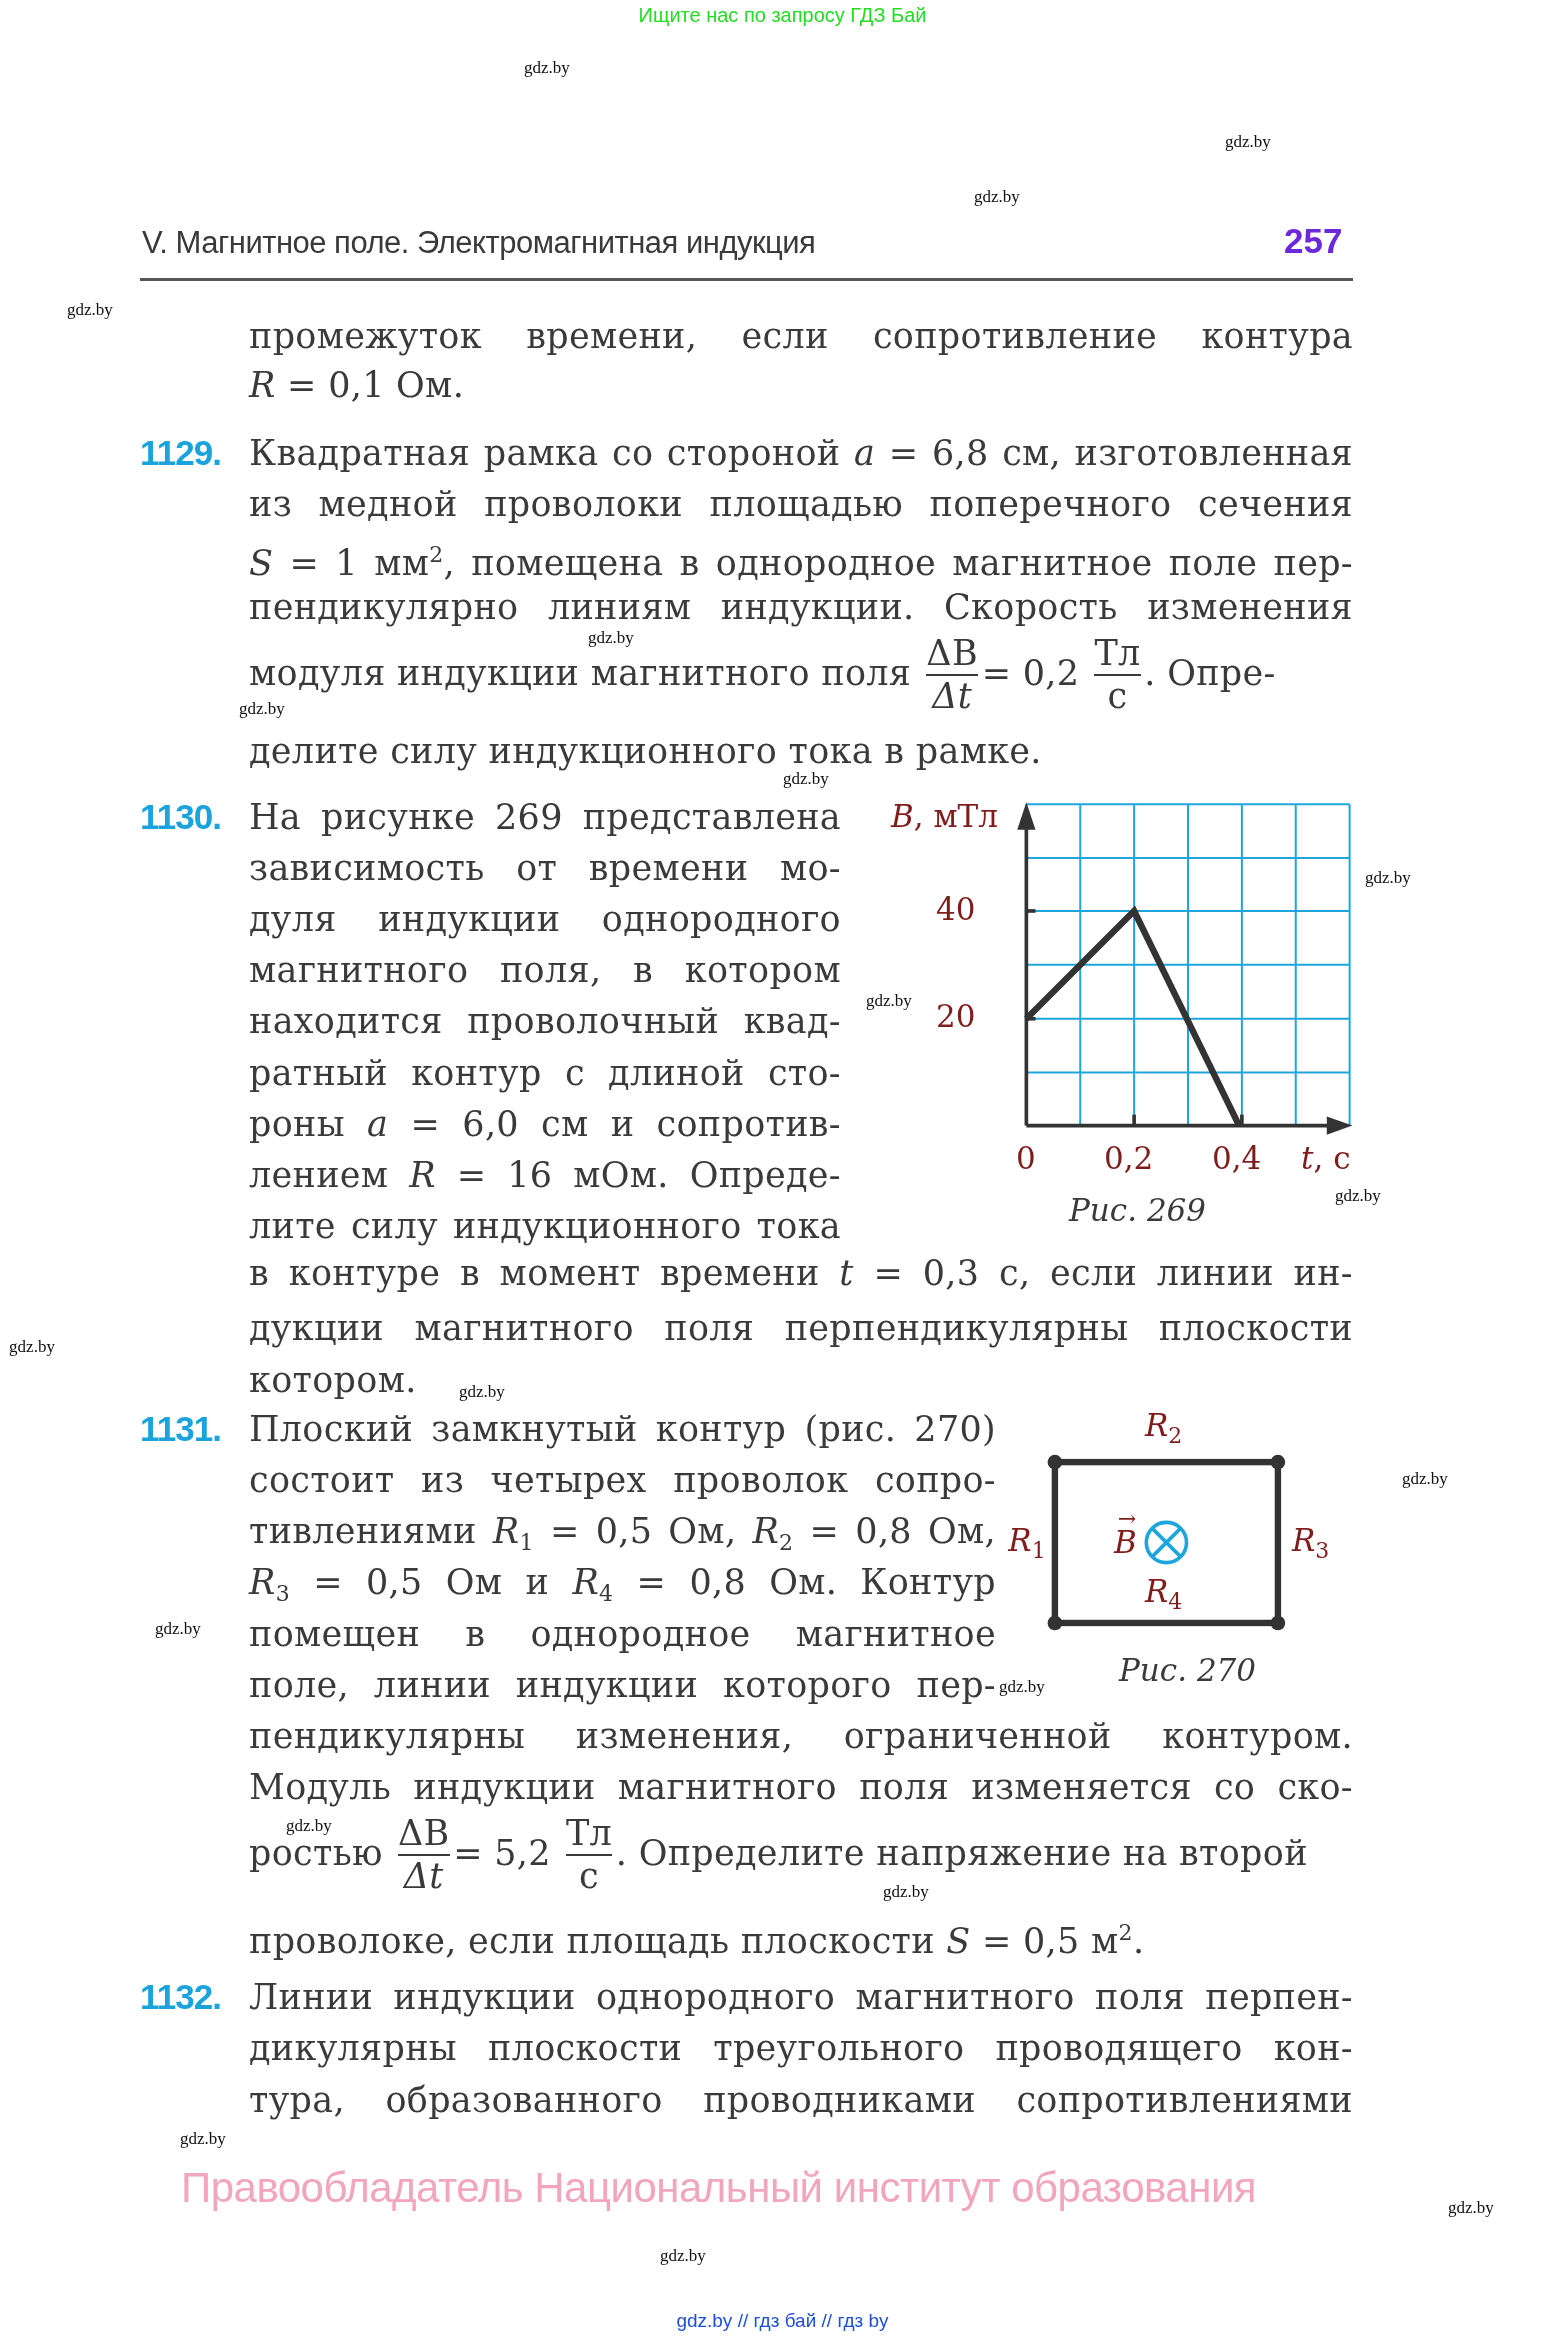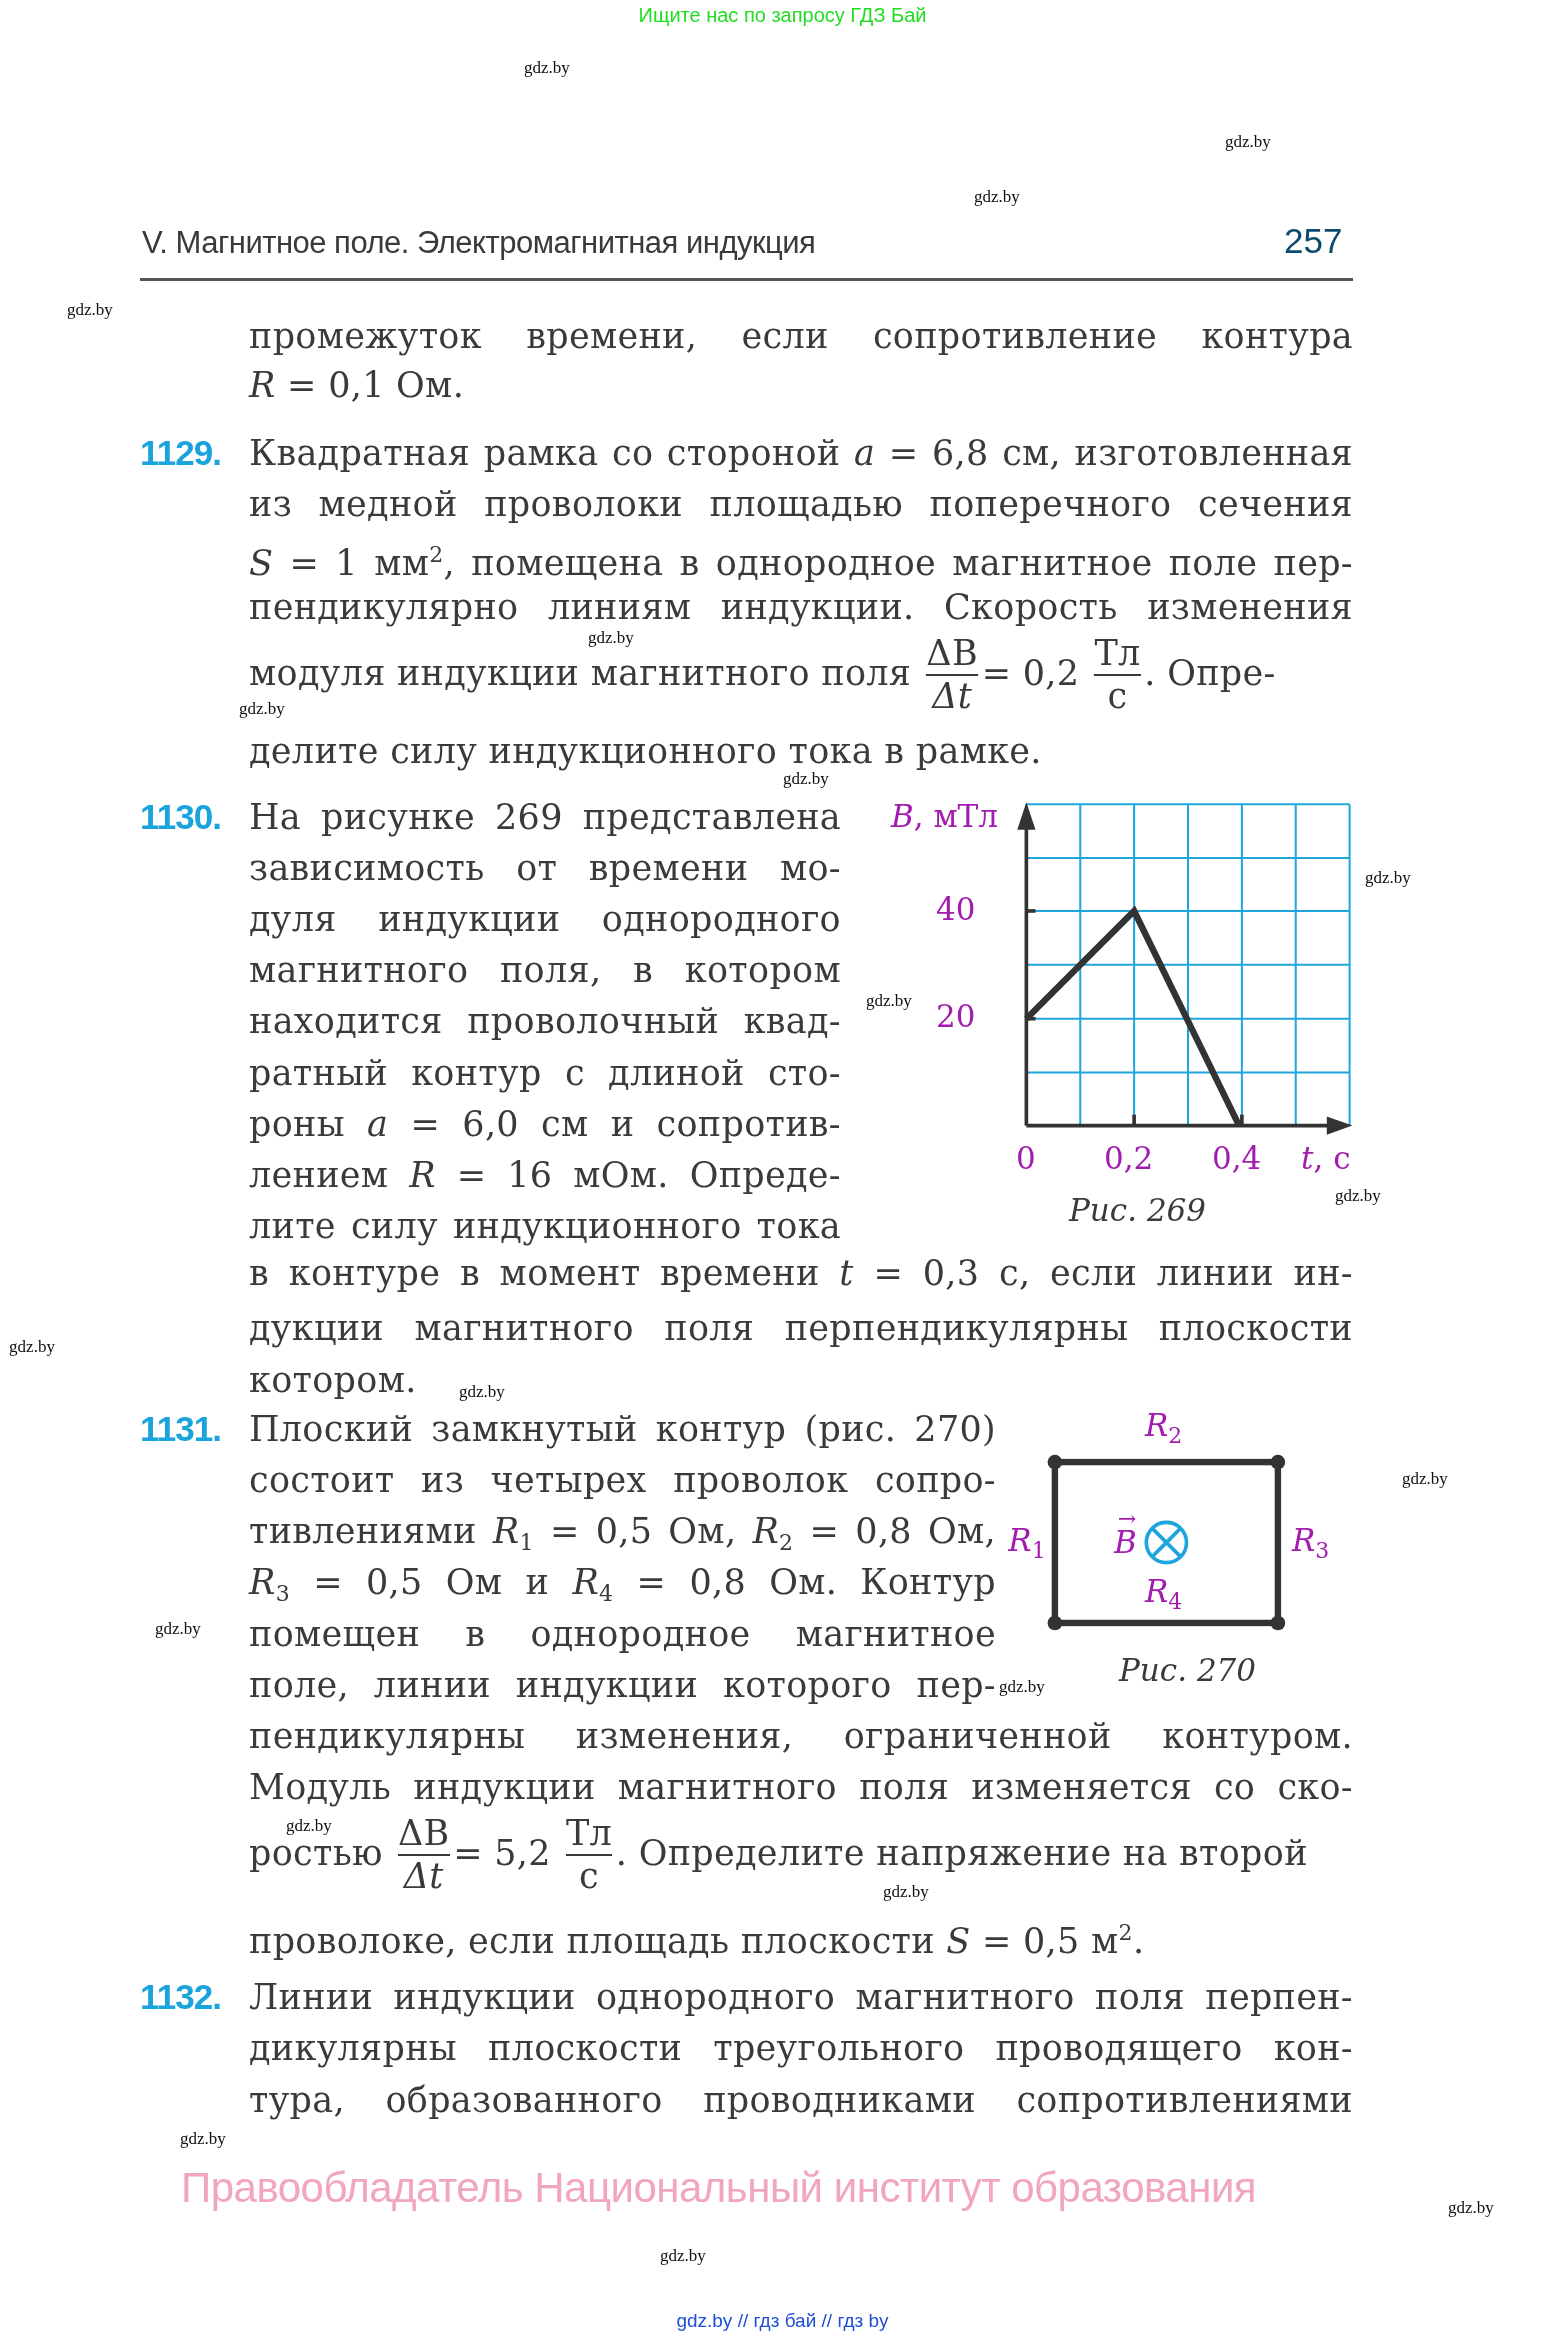--- a/index.html
+++ b/index.html
@@ -1,35 +1,35 @@
 <!DOCTYPE html>
 <html style="font-size:14.6px"><head>
 <meta charset="utf-8">
 <style>
   html,body{margin:0;padding:0;background:#fff;}
   body{width:1565px;height:2342px;position:relative;overflow:hidden;font-family:"DejaVu Serif",serif;color:#3a3a3a;}
   .abs{position:absolute;}
   .wm{position:absolute;font-family:Liberation Serif, serif;font-size:17px;color:#111;white-space:nowrap;text-align:center;}
   .top-banner{position:absolute;top:3.7px;left:0;width:1565px;text-align:center;font-family:"Liberation Sans",sans-serif;font-size:20px;color:#22dd22;}
   .running-head{position:absolute;left:142px;top:225px;font-family:"Liberation Sans",sans-serif;font-size:31px;color:#3a3a3a;letter-spacing:-0.5px;}
-  .page-num{position:absolute;left:1284px;top:221px;font-family:"Liberation Sans",sans-serif;font-size:35px;font-weight:normal;color:#0c4a6e;}
+  .page-num{position:absolute;left:1284px;top:221px;font-family:"Liberation Sans",sans-serif;font-size:35px;font-weight:bold;color:#6d28d9;}
   .head-rule{position:absolute;left:140px;top:278px;width:1213px;height:2.7px;background:#555;}
   .line{position:absolute;left:249px;font-size:35px;line-height:40px;white-space:nowrap;letter-spacing:0.3px;}
   .line.just{width:1104px;text-align:justify;text-align-last:justify;}
   .num{position:absolute;left:140px;font-family:"Liberation Sans",sans-serif;font-weight:bold;font-size:35px;color:#1aa3dc;letter-spacing:-0.9px;}
   i.v{font-style:italic;}
   sub{font-size:22px;vertical-align:-7.3px;}
   sup{font-size:22px;vertical-align:12.8px;}
   .frac{display:inline-block;vertical-align:middle;text-align:center;margin:0 3.7px;}
   .frac span{display:block;line-height:37px;font-size:35px;}
   .frac .bar{display:block;height:2.7px;background:#3a3a3a;margin:1.8px 0;}
   .footer-copyright{position:absolute;left:181px;top:2164px;font-family:"Liberation Sans",sans-serif;font-size:42px;color:#f2a6bd;letter-spacing:-0.5px;}
   .footer-links{position:absolute;top:2310px;left:0;width:1565px;text-align:center;font-family:"Liberation Sans",sans-serif;font-size:19px;color:#1f4fd6;}
   .caption{position:absolute;font-style:italic;font-size:31px;color:#3a3a3a;}
-  .axis-lbl{position:absolute;font-size:31px;color:#a21caf;white-space:nowrap;}
+  .axis-lbl{position:absolute;font-size:31px;color:#7f1d1d;white-space:nowrap;}
 </style>
 </head>
 <body>
 
 <div class="top-banner">Ищите нас по запросу ГДЗ Бай</div>
 
 <div class="wm" style="left:524px;top:58px">gdz.by</div>
 <div class="wm" style="left:1225px;top:132px">gdz.by</div>
 <div class="wm" style="left:974px;top:187px">gdz.by</div>
 <div class="wm" style="left:67px;top:300px">gdz.by</div>

